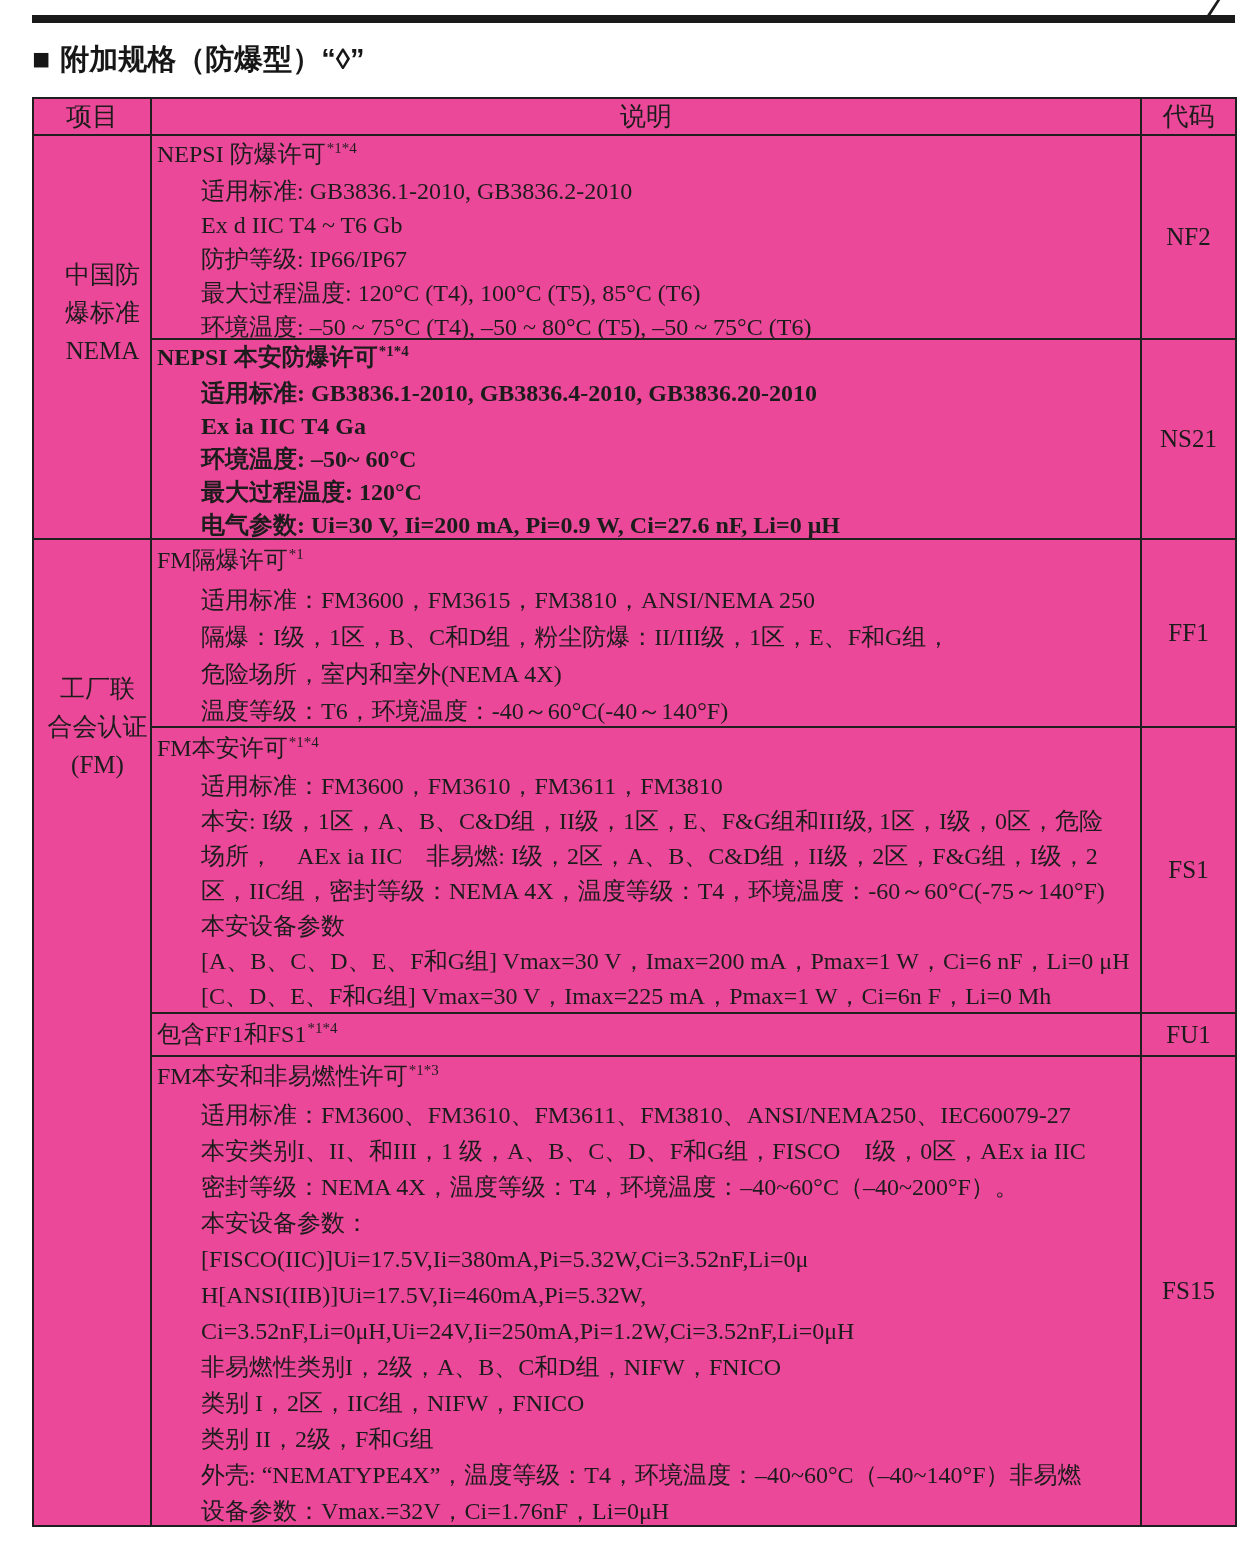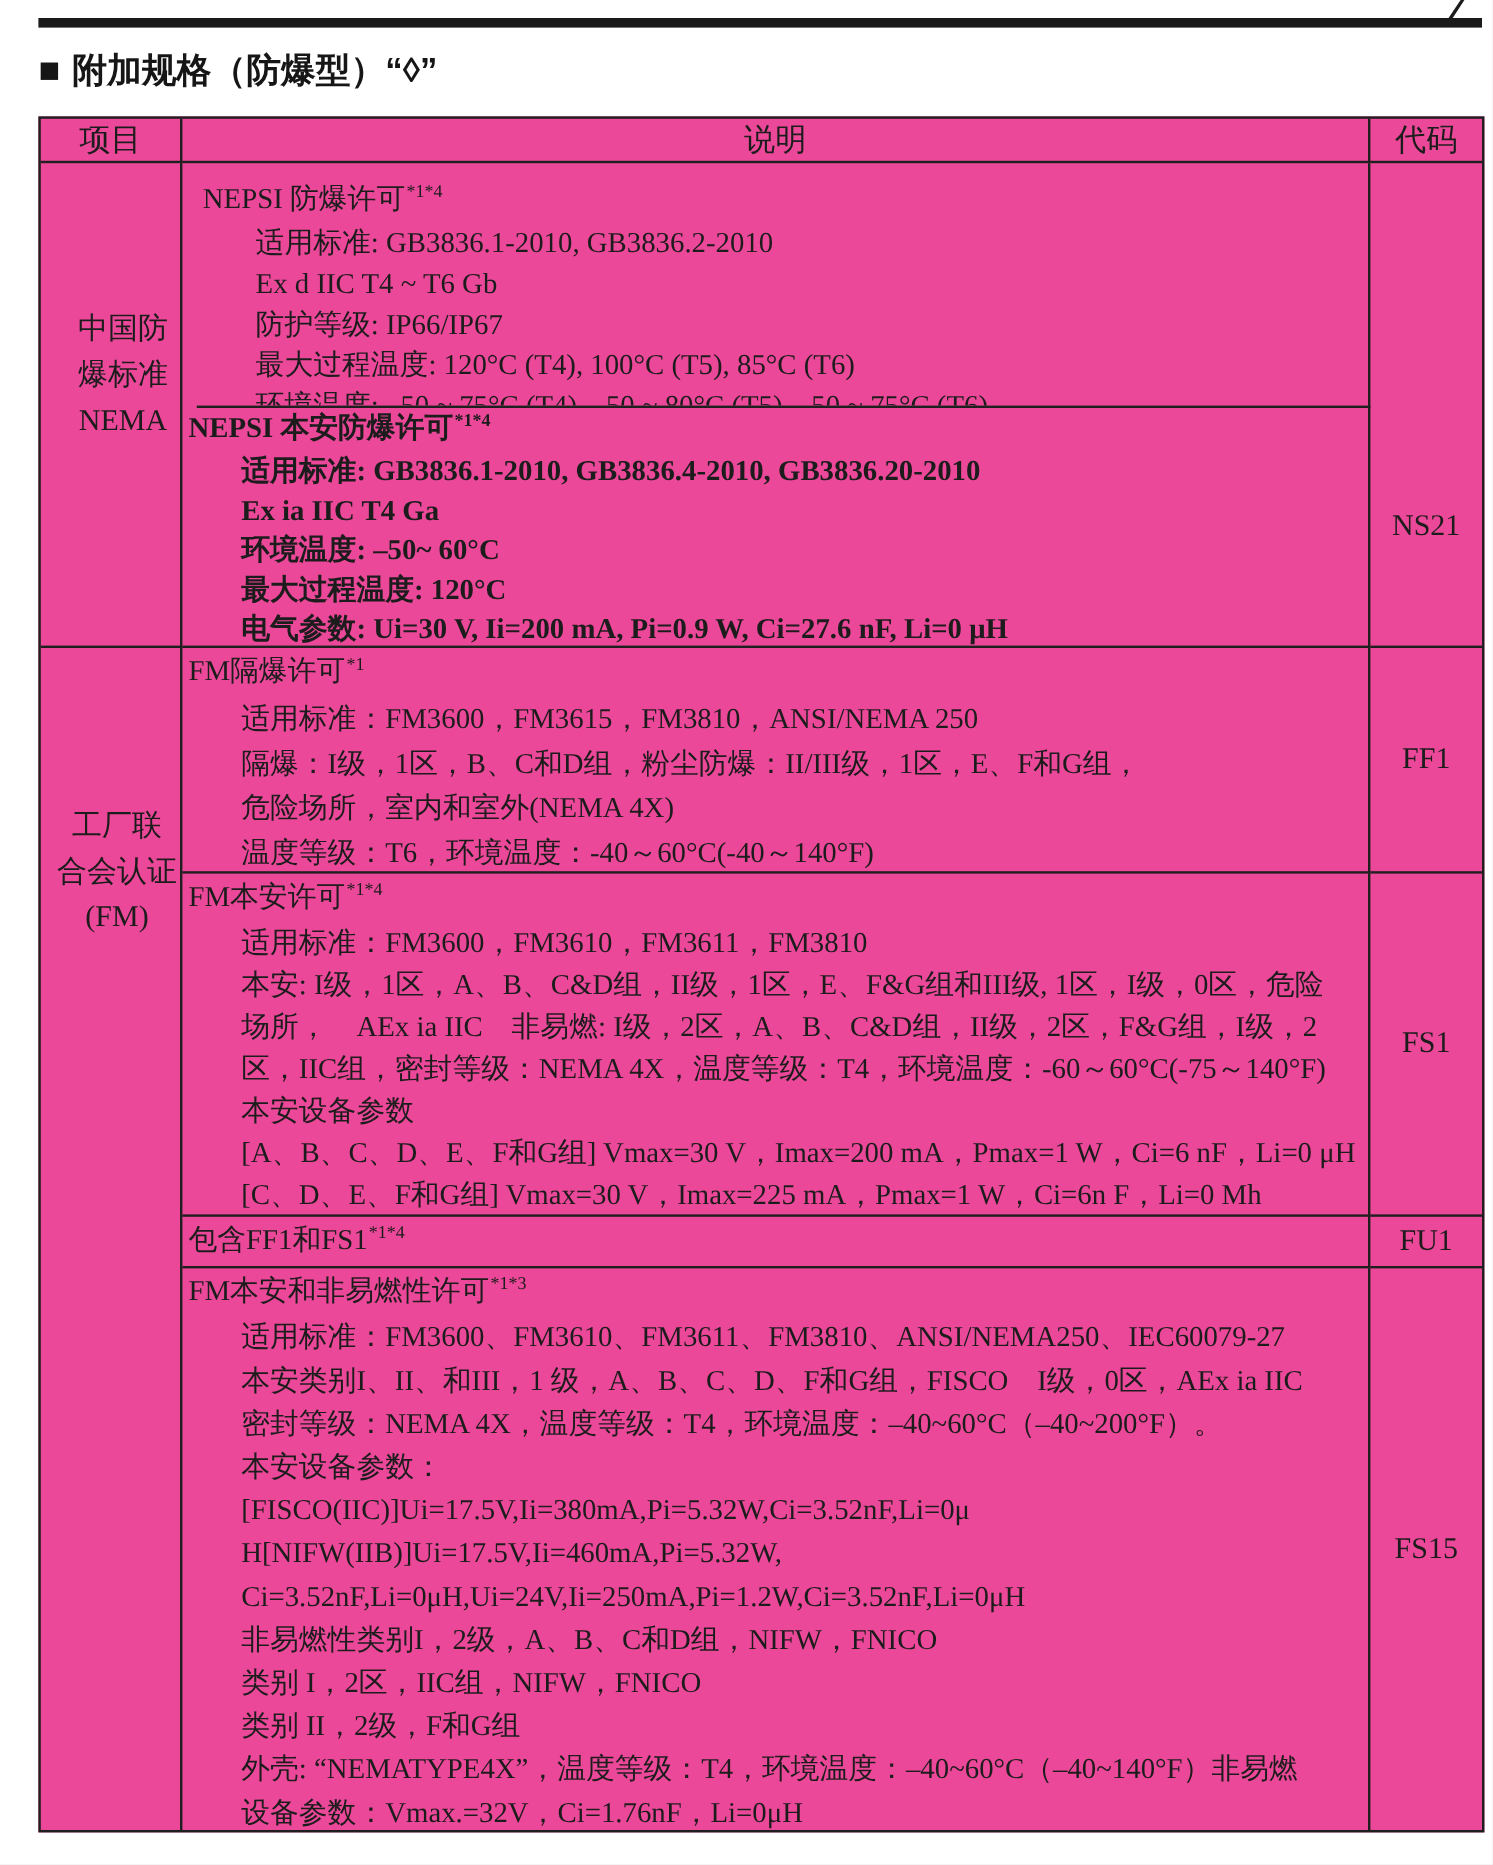--- a/index.html
+++ b/index.html
@@ -31,21 +31,21 @@
   .hcell{display:flex;align-items:center;justify-content:center;font-size:26px;}
   .codecell{display:flex;align-items:center;justify-content:center;font-size:25px;}
   .itemcell{font-size:25px;}
   .itemcell .line{line-height:38px;white-space:pre;text-align:center;}
   .itemcell.g1{padding:120px 0 0 21px;}
   .itemcell.g2{padding:130px 0 0 11px;}
   .desc{font-size:24px;padding-left:5px;}
   .desc .line{white-space:pre;}
   .desc .ind{padding-left:44px;}
   .sup{font-size:15px;position:relative;top:-9px;margin-left:1px;}
-  .lh-nf2{padding-top:13px;margin-left:12px;}  .lh-nf2 .line{line-height:34px;}
+  .lh-nf2{padding-top:1px;}  .lh-nf2 .line{line-height:34px;}
   .lh-ns21{padding-top:1px;} .lh-ns21 .line{line-height:33px;font-weight:bold;}
   .lh-ff1{padding-top:2px;}  .lh-ff1 .line{line-height:37px;}
   .lh-fs1{padding-top:3px;}  .lh-fs1 .line{line-height:35px;}
   .lh-fu1{padding-top:1px;}  .lh-fu1 .line{line-height:39px;}
   .lh-fs15{padding-top:1px;} .lh-fs15 .line{line-height:36px;}
 </style>
 </head>
 <body>
 
 <div class="page">
@@ -78,20 +78,23 @@
     <div class="cell desc br bb lh-nf2" style="grid-column:2;grid-row:2">
       <div class="line"><span>NEPSI 防爆许可</span><span class="sup">*1*4</span></div>
       <div>
           <div class="line ind">适用标准: GB3836.1-2010, GB3836.2-2010</div>
           <div class="line ind">Ex d IIC T4 ~ T6 Gb</div>
           <div class="line ind">防护等级: IP66/IP67</div>
           <div class="line ind">最大过程温度: 120°C (T4), 100°C (T5), 85°C (T6)</div>
           <div class="line ind">环境温度: –50 ~ 75°C (T4), –50 ~ 80°C (T5), –50 ~ 75°C (T6)</div>
         </div>
     </div>
+    <div class="cell codecell bb" style="grid-column:3;grid-row:2">
+        <span>NF2</span>
+      </div>
 
     <div class="cell desc br bb lh-ns21" style="grid-column:2;grid-row:3">
       <div class="line"><span>NEPSI 本安防爆许可</span><span class="sup">*1*4</span></div>
       <div>
           <div class="line ind">适用标准: GB3836.1-2010, GB3836.4-2010, GB3836.20-2010</div>
           <div class="line ind">Ex ia IIC T4 Ga</div>
           <div class="line ind">环境温度: –50~ 60°C</div>
           <div class="line ind">最大过程温度: 120°C</div>
           <div class="line ind">电气参数: Ui=30 V, Ii=200 mA, Pi=0.9 W, Ci=27.6 nF, Li=0 μH</div>
         </div>
@@ -137,21 +140,21 @@
       </div>
 
     <div class="cell desc br lh-fs15" style="grid-column:2;grid-row:7">
       <div class="line"><span>FM本安和非易燃性许可</span><span class="sup">*1*3</span></div>
       <div>
           <div class="line ind">适用标准：FM3600、FM3610、FM3611、FM3810、ANSI/NEMA250、IEC60079-27</div>
           <div class="line ind">本安类别I、II、和III，1 级，A、B、C、D、F和G组，FISCO　I级，0区，AEx ia IIC</div>
           <div class="line ind">密封等级：NEMA 4X，温度等级：T4，环境温度：–40~60°C（–40~200°F）。</div>
           <div class="line ind">本安设备参数：</div>
           <div class="line ind">[FISCO(IIC)]Ui=17.5V,Ii=380mA,Pi=5.32W,Ci=3.52nF,Li=0μ</div>
-          <div class="line ind">H[NIFW(IIB)]Ui=17.5V,Ii=460mA,Pi=5.32W,</div>
+          <div class="line ind">H[ANSI(IIB)]Ui=17.5V,Ii=460mA,Pi=5.32W,</div>
           <div class="line ind">Ci=3.52nF,Li=0μH,Ui=24V,Ii=250mA,Pi=1.2W,Ci=3.52nF,Li=0μH</div>
           <div class="line ind">非易燃性类别I，2级，A、B、C和D组，NIFW，FNICO</div>
           <div class="line ind">类别 I，2区，IIC组，NIFW，FNICO</div>
           <div class="line ind">类别 II，2级，F和G组</div>
           <div class="line ind">外壳: “NEMATYPE4X”，温度等级：T4，环境温度：–40~60°C（–40~140°F）非易燃</div>
           <div class="line ind">设备参数：Vmax.=32V，Ci=1.76nF，Li=0μH</div>
         </div>
     </div>
     <div class="cell codecell" style="grid-column:3;grid-row:7">
         <span>FS15</span>

